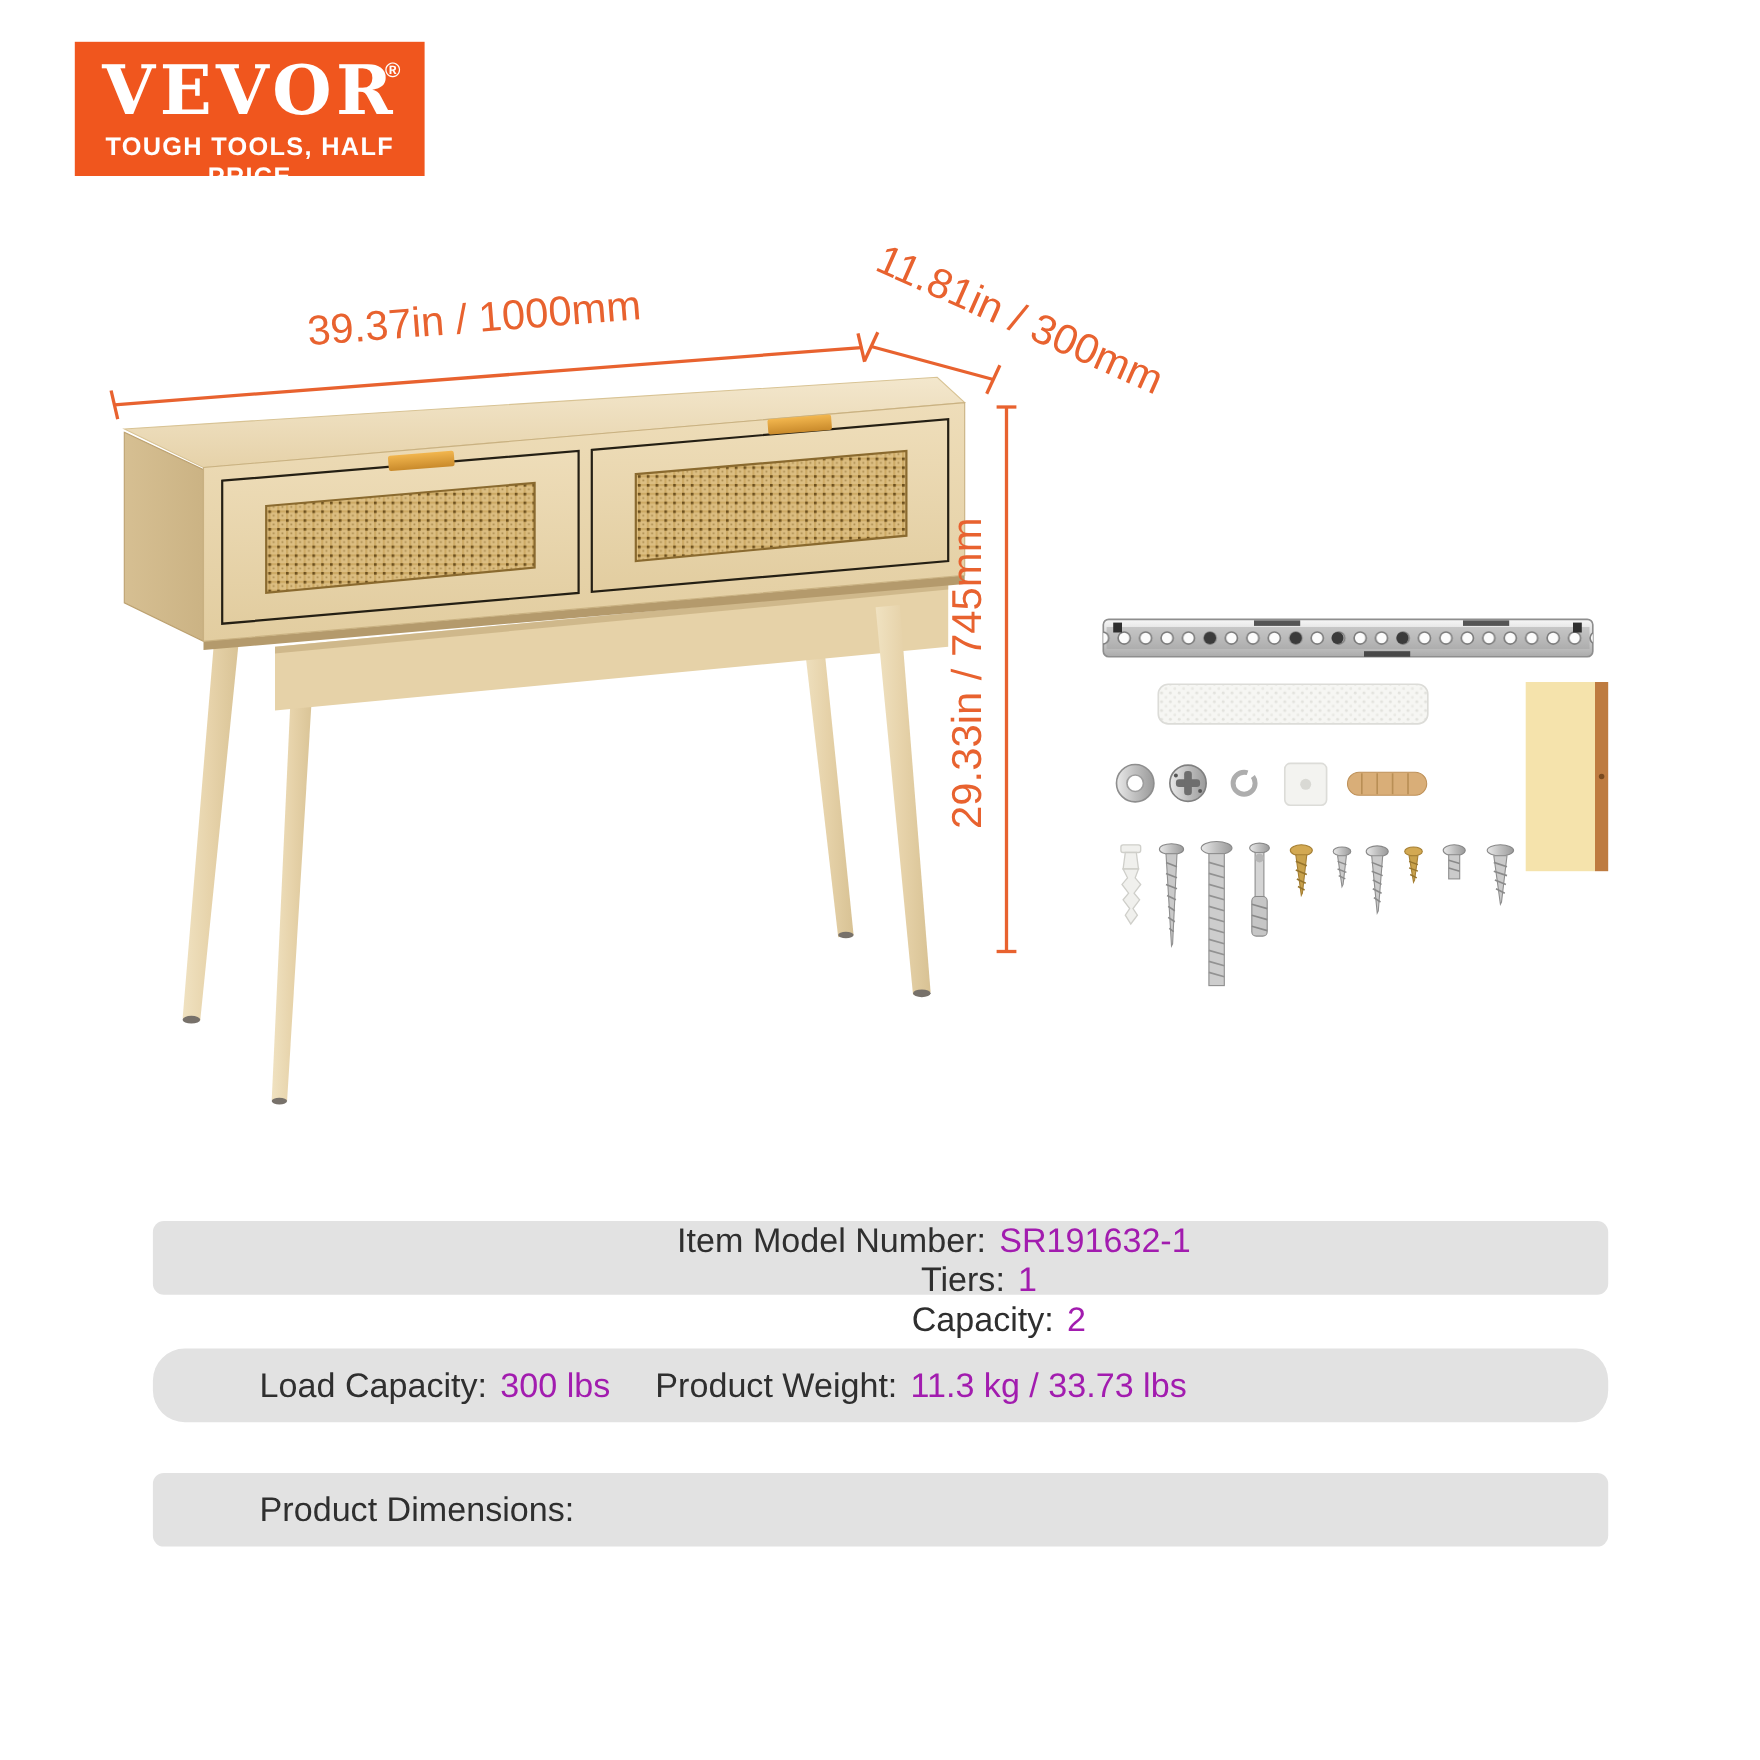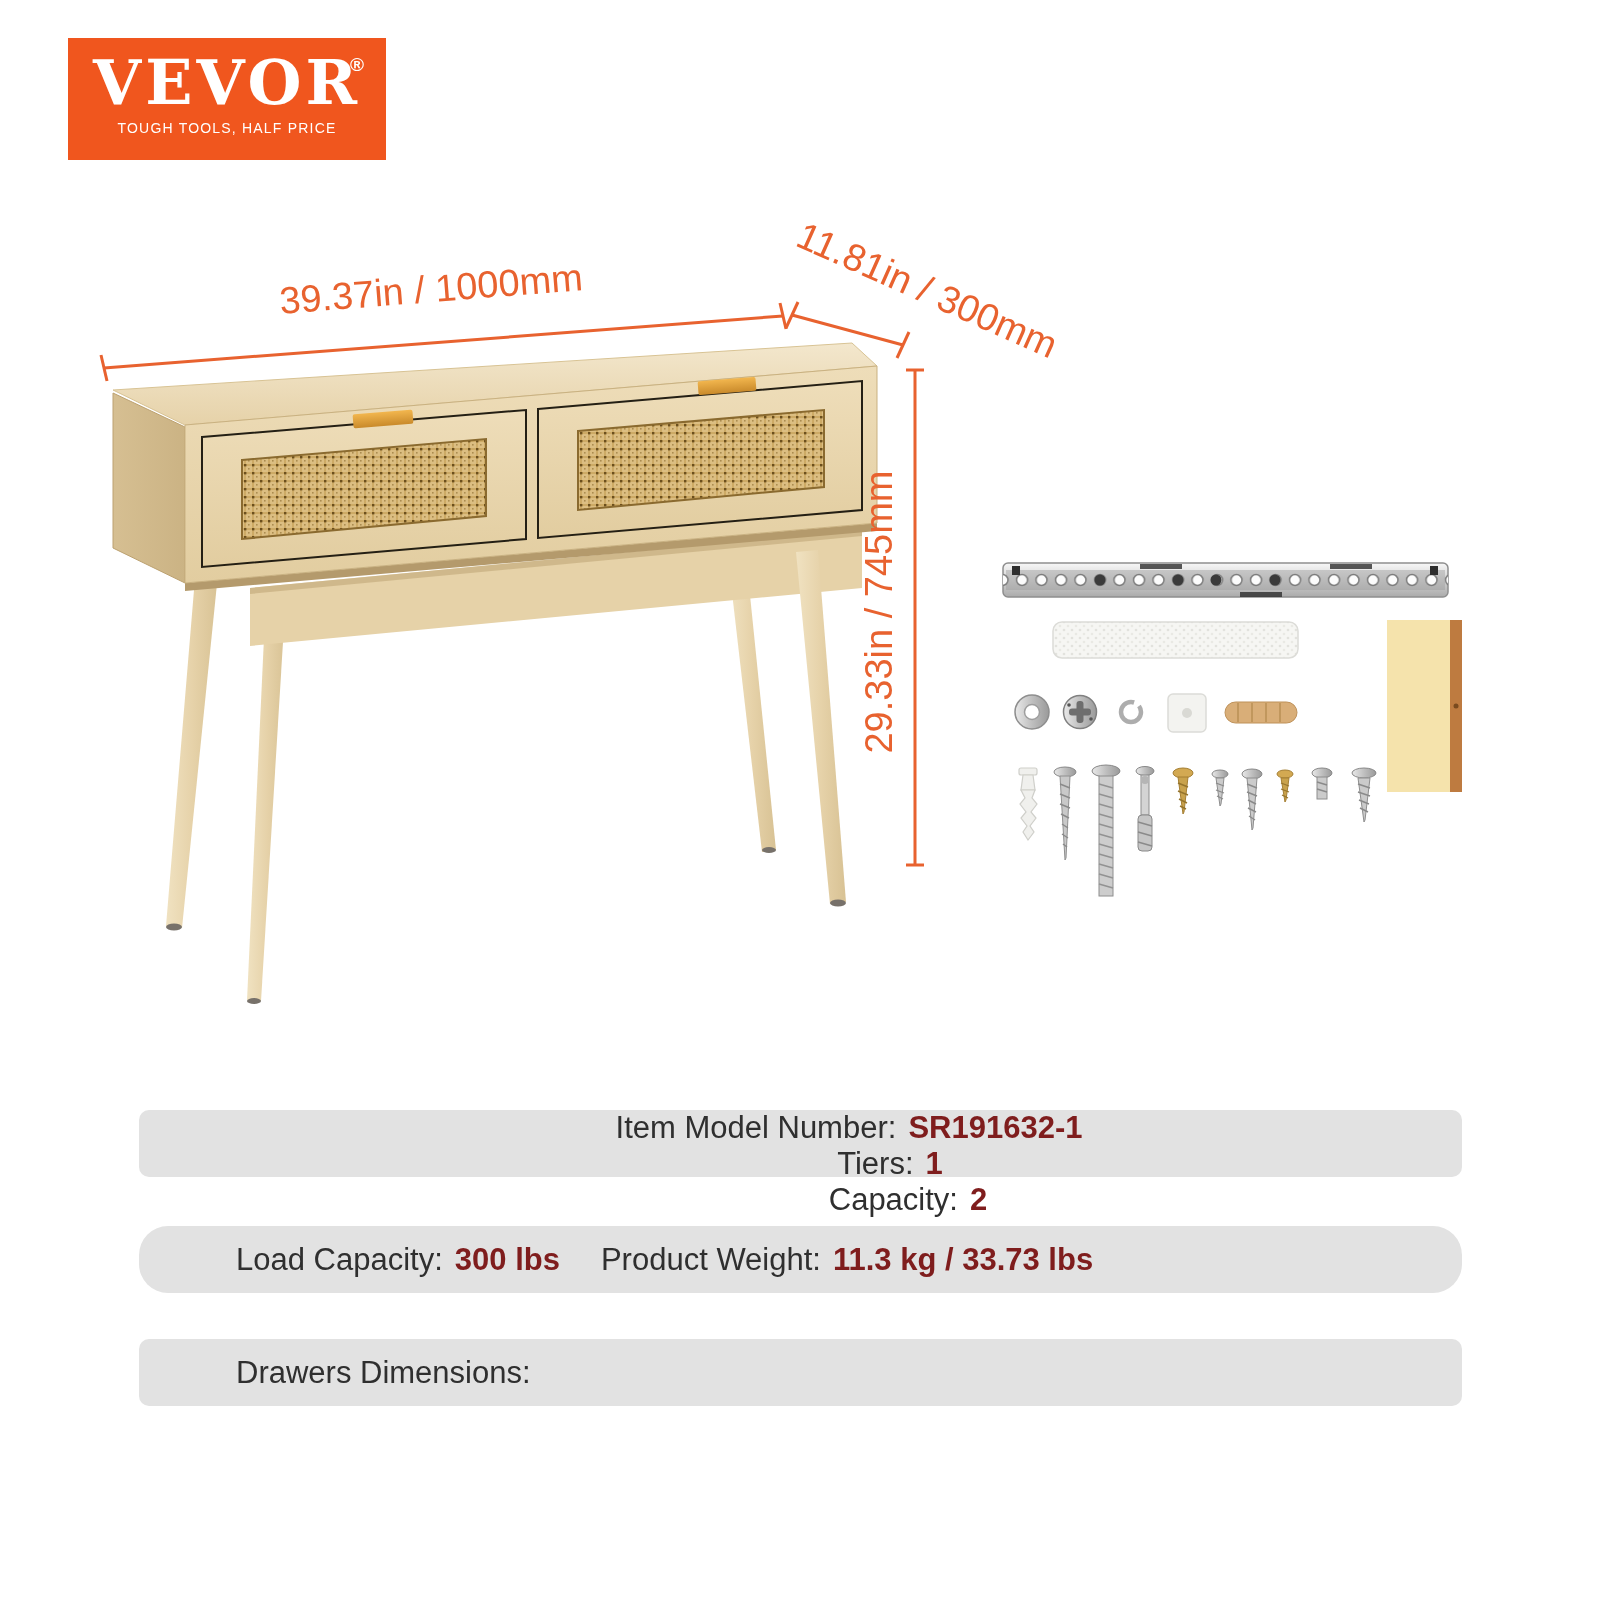--- a/index.html
+++ b/index.html
@@ -2,32 +2,32 @@
 <html><head>
 <meta charset="utf-8">
 <style>
   html,body{margin:0;padding:0;background:#ffffff;}
   body{width:1600px;height:1600px;position:relative;font-family:"Liberation Sans",sans-serif;overflow:hidden;}
 
   
   .logo{position:absolute;left:68px;top:2px;width:318px;height:122px;background:#F0561E;color:#fff;text-align:center;margin-top:36px;}
   .logo .brand{position:absolute;left:0;right:0;top:14px;font-family:"DejaVu Serif",serif;font-weight:900;font-size:62px;letter-spacing:4px;line-height:1;}
   .logo .reg{position:absolute;right:22px;top:16px;font-size:19px;font-weight:700;font-family:"Liberation Sans",sans-serif;}
-  .logo .tagline{position:absolute;left:0;right:0;top:82px;font-size:14px;font-weight:400;letter-spacing:1.2px;}
+  .logo .tagline{position:absolute;left:0;right:0;top:82px;font-size:23px;font-weight:700;letter-spacing:1.2px;}
 
   
   .figure-svg{position:absolute;left:60px;top:240px;width:1000px;height:830px;overflow:visible;}
   .hardware-svg{position:absolute;left:990px;top:540px;width:480px;height:380px;overflow:visible;}
   .dim-text{font-family:"Liberation Sans",sans-serif;font-size:38px;fill:#E8622F;}
 
   
   .spec-bar{position:absolute;left:139px;width:1323px;height:67px;background:#E2E2E2;border-radius:10px;display:flex;align-items:center;padding-left:97px;box-sizing:border-box;font-size:31px;color:#2f2f2f;}
   .spec-bar .pair{display:flex;align-items:baseline;white-space:nowrap;}
   .spec-bar .pair .lbl{font-weight:400;}
-  .spec-bar .pair .val{font-weight:700;color:#7f1d1d;margin-left:12px;}
+  .spec-bar .pair .val{font-weight:400;color:#a21caf;margin-left:12px;}
   #bar1 .g2{margin-left:82px;} #bar1 .g3{margin-left:118px;}
   #bar2 .g2{margin-left:41px;}
 </style>
 </head>
 <body>
 
 <div class="logo">
   <div class="brand">VEVOR</div>
   <div class="reg">®</div>
   <div class="tagline">TOUGH TOOLS, HALF PRICE</div>
@@ -264,15 +264,15 @@
     <span class="val">300 lbs</span>
   </span>
   <span class="pair g2">
     <span class="lbl">Product Weight:</span>
     <span class="val">11.3 kg / 33.73 lbs</span>
   </span>
 </div>
 
 <div id="bar3" class="spec-bar" style="top:1339px;">
   <span class="pair g1">
-    <span class="lbl">Drawers Dimensions:</span>
+    <span class="lbl">Product Dimensions:</span>
   </span>
 </div>
 
 </body></html>

